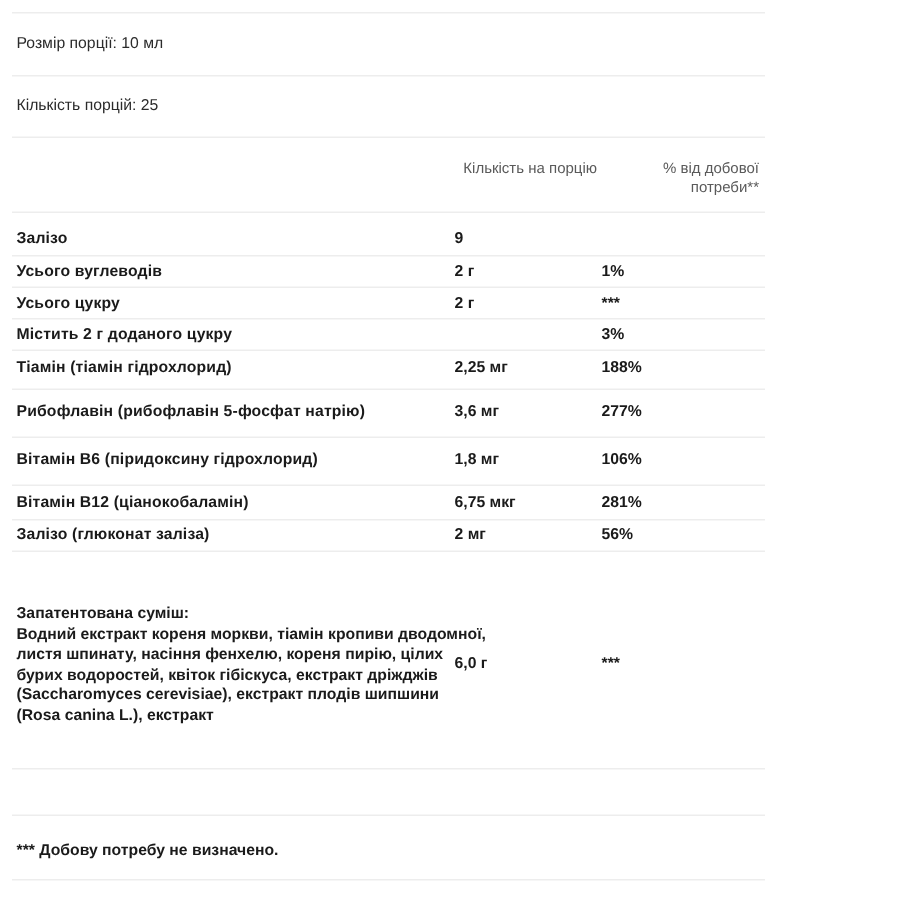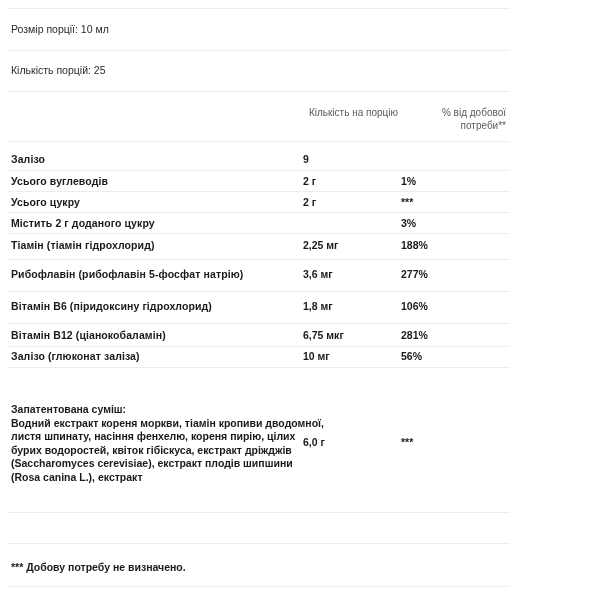--- a/index.html
+++ b/index.html
@@ -166,21 +166,21 @@
 
   <div class="band" style="top:323px; height:23px;padding-left:21px;">
     <div class="cell-label" style="top:6px;">Вітамін B12 (ціанокобаламін)</div>
     <div class="cell-amount" style="top:6px;">6,75 мкг</div>
     <div class="cell-dv" style="top:6px;">281%</div>
   </div>
   <div class="rule" style="top:346px;"></div>
 
   <div class="band" style="top:346px; height:21px;">
     <div class="cell-label" style="top:4px;">Залізо (глюконат заліза)</div>
-    <div class="cell-amount" style="top:4px;">10 мг</div>
+    <div class="cell-amount" style="top:4px;">2 мг</div>
     <div class="cell-dv" style="top:4px;">56%</div>
   </div>
   <div class="rule" style="top:367px;"></div>
 
   <div class="band" style="top:367px; height:140px;">
     <div class="blend-label" style="top:36px;">
       <span class="blend-line">Запатентована суміш:</span>
       <span class="blend-line">Водний екстракт кореня моркви, тіамін кропиви дводомної,</span>
       <span class="blend-line">листя шпинату, насіння фенхелю, кореня пирію, цілих</span>
       <span class="blend-line">бурих водоростей, квіток гібіскуса, екстракт дріжджів</span>

